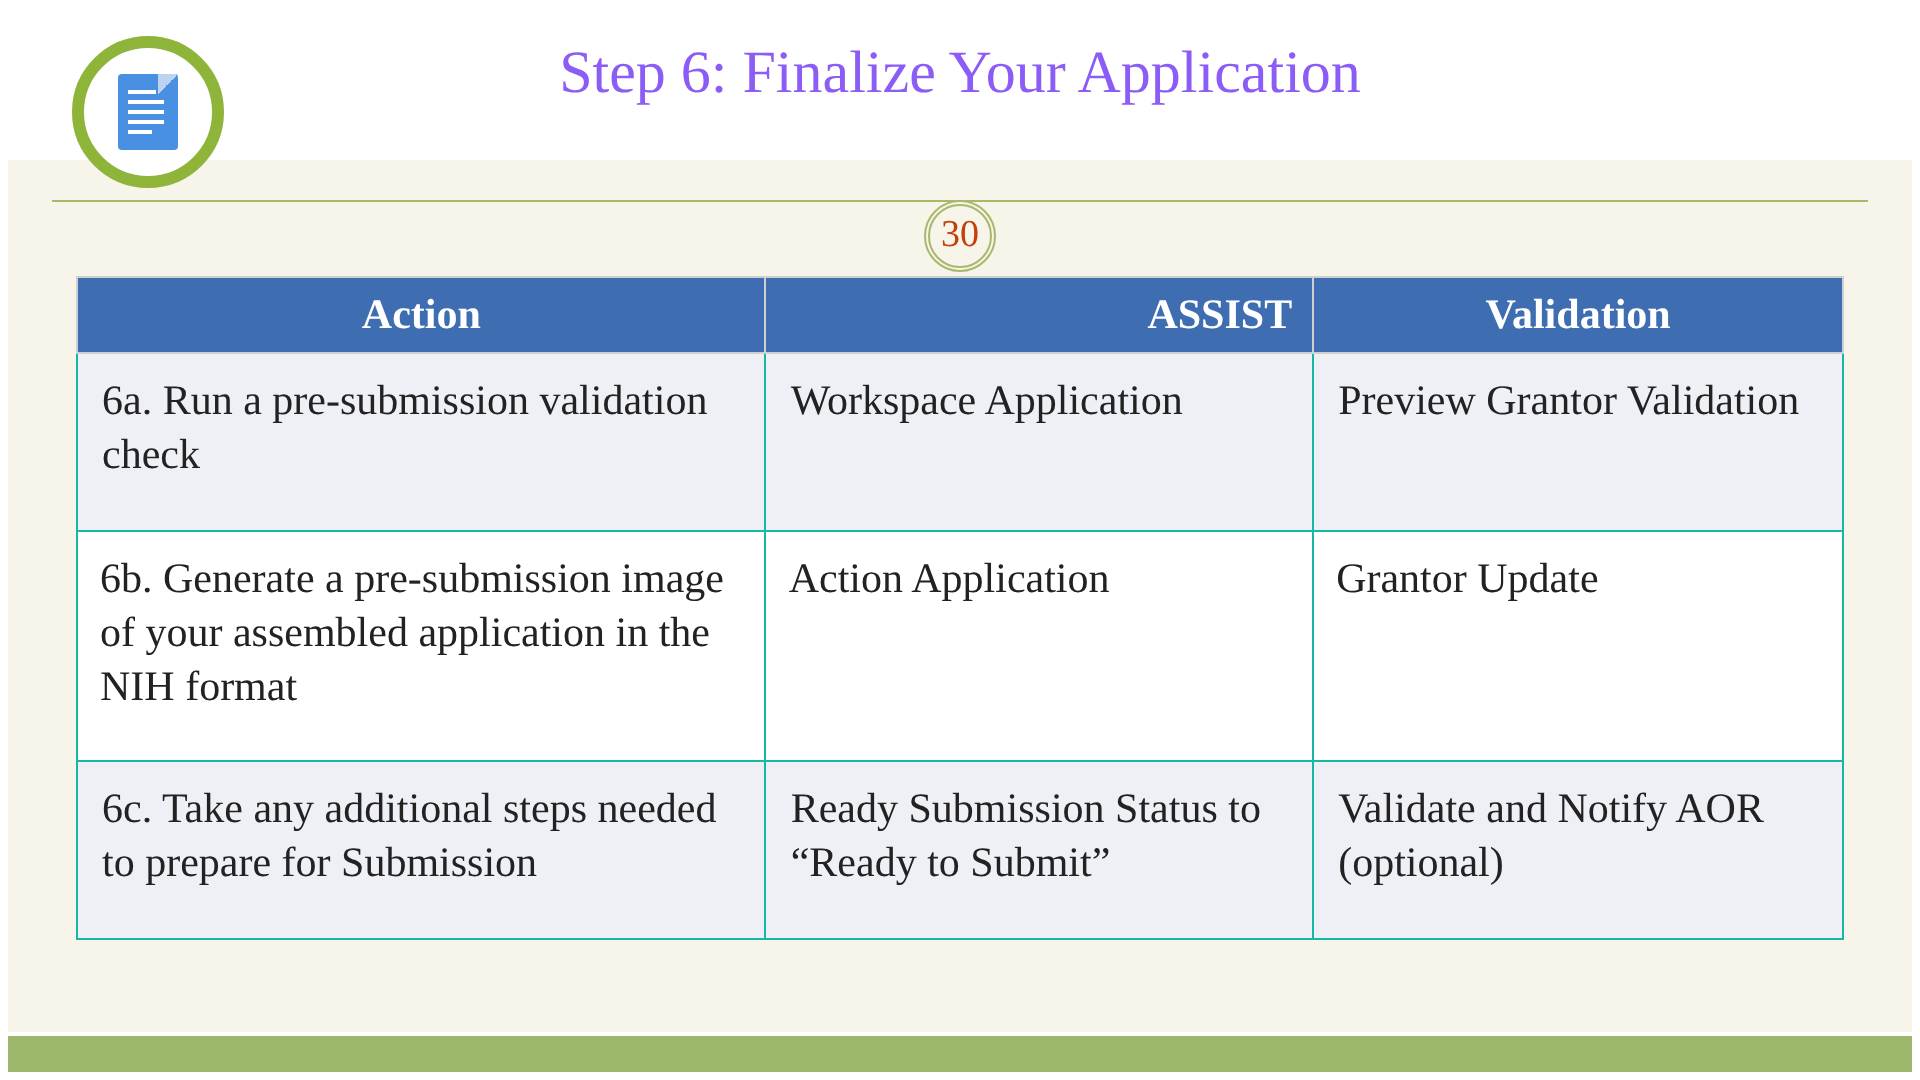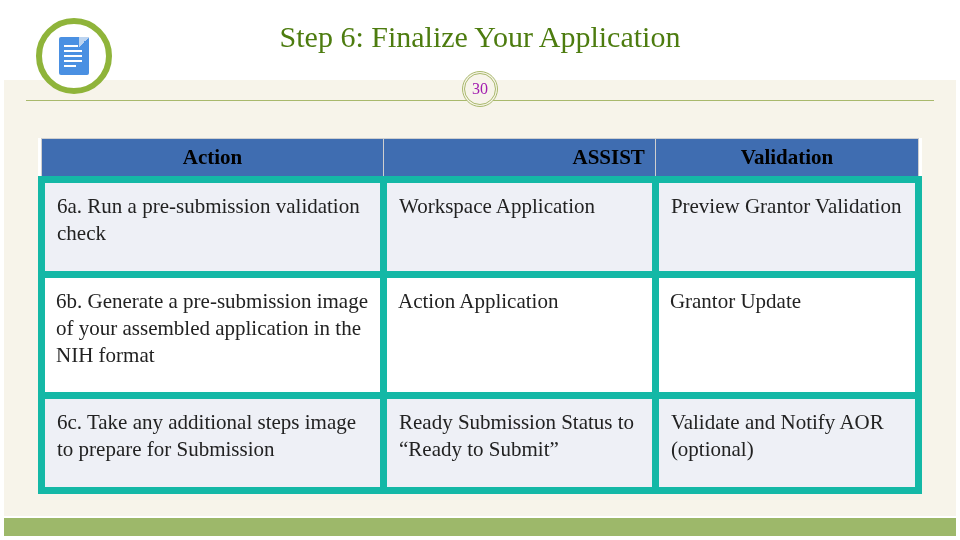--- a/index.html
+++ b/index.html
@@ -25,45 +25,45 @@
     left: 0; right: 0; top: 0;
     height: 76px;
     background: #ffffff;
   }
   .title {
     position: absolute;
     top: 16px;
     left: 0; right: 0;
     text-align: center;
     font-size: 30px;
-    color: #4d7c0f;
+    color: #8b5cf6;
     font-weight: 400;
   }
   .rule {
     position: absolute;
     left: 22px; right: 22px;
     top: 96px;
     height: 0;
     border-top: 1px solid #a9b96c;
   }
   .slide-num-badge {
     position: absolute;
-    top: 67px;
+    top: 96px;
     left: 50%;
     transform: translateX(-50%);
     width: 30px;
     height: 30px;
     border-radius: 50%;
     border: 3px double #a9b96c;
     background: #f7f4ea;
     display: flex;
     align-items: center;
     justify-content: center;
-    font-size: 16px;
-    color: #a21caf;
+    font-size: 19px;
+    color: #c2410c;
     z-index: 5;
   }
   
   .doc-icon-wrap {
     position: absolute;
     top: 14px;
     left: 32px;
     width: 64px;
     height: 64px;
     border: 6px solid #8fb43a;
@@ -113,29 +113,29 @@
   }
   table {
     width: 100%;
     border-collapse: collapse;
     font-size: 21px;
     color: #222;
     background: #fff;
   }
   th {
     background: #3f6db1;
-    color: #000000;
+    color: #ffffff;
     font-weight: 700;
     text-align: center;
     padding: 6px 10px;
     border: 1px solid #cfcfcf;
     font-family: Georgia, serif;
   }
   td {
-    border: 7px solid #14b8a6;
+    border: 1px solid #14b8a6;
     padding: 10px 12px 24px 12px;
     vertical-align: top;
     font-family: Georgia, serif;
     line-height: 1.28;
   }
   tr.alt td { background: #eef0f6; }
   tr.plain td { background: #ffffff; padding-left: 11px; }
 
   .col-action { width: 39%; }
   .col-assist { width: 31%; text-align: right; }
@@ -191,21 +191,21 @@
           <td>6a. Run a pre-submission validation check</td>
           <td>Workspace Application</td>
           <td>Preview Grantor Validation</td>
         </tr>
         <tr class="plain">
           <td>6b. Generate a pre-submission image of your assembled application in the NIH format</td>
           <td>Action Application</td>
           <td>Grantor Update</td>
         </tr>
         <tr class="alt">
-          <td>6c. Take any additional steps image to prepare for Submission</td>
+          <td>6c. Take any additional steps needed to prepare for Submission</td>
           <td>Ready Submission Status to “Ready to Submit”</td>
           <td>Validate and Notify AOR (optional)</td>
         </tr>
       </tbody>
     </table>
   </div>
 
   <div class="bottom-bar"></div>
 </div>
 

